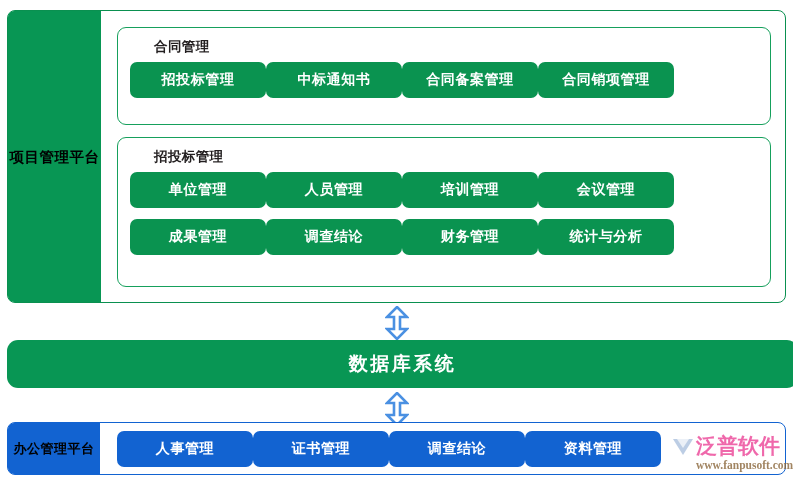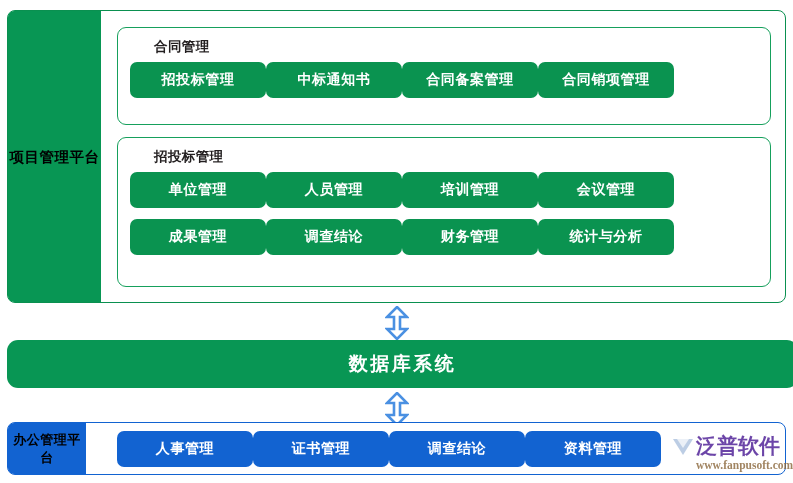--- a/index.html
+++ b/index.html
@@ -133,21 +133,21 @@
     top: 422px;
     width: 779px;
     height: 53px;
     box-sizing: border-box;
     border: 1.4px solid #1263d1;
     border-radius: 8px;
     background: #ffffff;
   }
   #bottom-block .side-label {
     background: #1263d1;
-    width: 78px;
+    width: 92px;
     font-size: 13px;
     line-height: 18px;
   }
   #bottom-block .group-stack {
     padding: 8px 14px 8px 16px;
     display: flex;
     align-items: center;
   }
   #bottom-block .btn-row { margin-bottom: 0; }
 
@@ -160,21 +160,21 @@
     height: 46px;
     pointer-events: none;
     opacity: 0.82;
   }
   #watermark .wm-text {
     position: absolute;
     left: 24px;
     top: 0px;
     font-size: 21px;
     font-weight: bold;
-    color: #4c1d95;
+    color: #ec4899;
     letter-spacing: 0px;
     white-space: nowrap;
     text-shadow: 0 0 1px rgba(255,255,255,.5);
   }
   #watermark .wm-url {
     position: absolute;
     left: 12px;
     top: 27px;
     font-size: 11.5px;
     font-weight: bold;

